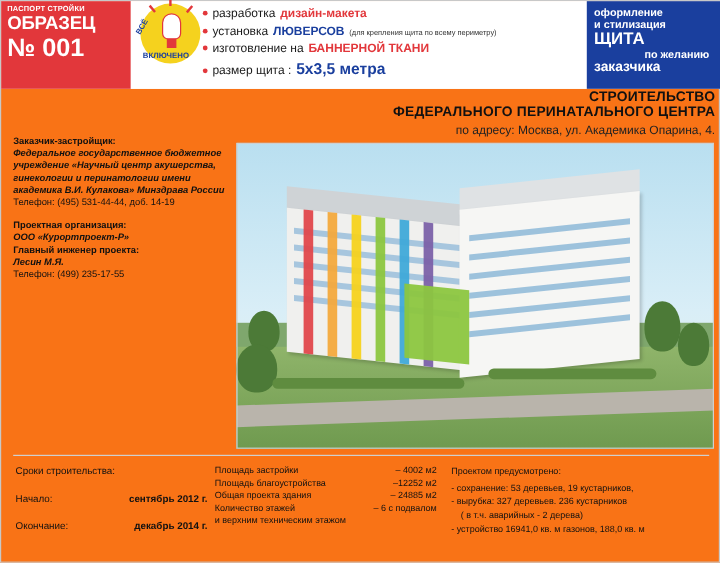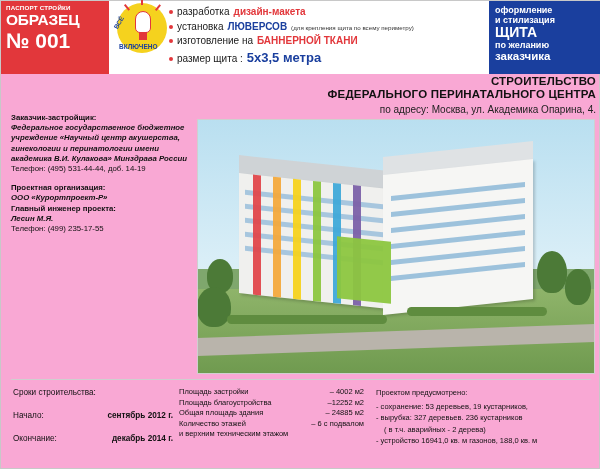--- a/index.html
+++ b/index.html
@@ -7,21 +7,21 @@
     width:600px;height:469px;
     font-family:"Liberation Sans", sans-serif;
     background:#ffffff;
     overflow:hidden;
     position:relative;
   }
   .board{
     position:absolute;inset:0;
     border:1px solid #c8c8c8;
     box-sizing:border-box;
-    background:#f9a8d4;
+    background:#f97316;
   }
 
   
   .topbar{
     position:absolute;left:0;top:0;width:600px;height:73px;
     background:#ffffff;
   }
   .passport{
     position:absolute;left:0;top:0;width:108px;height:73px;
     background:#e2373b;color:#fff;
@@ -80,21 +80,21 @@
   }
 
   .stylebox{
     position:absolute;left:488px;top:0;width:112px;height:73px;
     background:#1a3f9e;color:#fff;box-sizing:border-box;
     padding:4px 5px 0 6px;line-height:10px;
   }
   .stylebox .l1{font-size:9px;font-weight:bold;}
   .stylebox .l2{font-size:9px;font-weight:bold;}
   .stylebox .l3{font-size:14px;font-weight:bold;line-height:15px;}
-  .stylebox .l4{font-size:9px;font-weight:bold;}
+  .stylebox .l4{font-size:9px;font-weight:bold;margin-left:42px;}
   .stylebox .l5{font-size:11.5px;font-weight:bold;line-height:13px;}
 
   
   .titlearea{
     position:absolute;left:205px;top:74px;width:390px;text-align:right;
   }
   .titlearea .t1{font-size:11.5px;font-weight:bold;color:#111;letter-spacing:.2px;}
   .titlearea .t2{font-size:11.5px;font-weight:bold;color:#111;letter-spacing:.2px;margin-top:1px;}
   .titlearea .t3{font-size:10px;color:#222;margin-top:4px;}
 
@@ -295,21 +295,21 @@
   <div class="bl-mid">
     <div class="mrow">
       <span class="lbl">Площадь застройки</span>
       <span class="val">– 4002 м2</span>
     </div>
     <div class="mrow">
       <span class="lbl">Площадь благоустройства</span>
       <span class="val">–12252  м2</span>
     </div>
     <div class="mrow">
-      <span class="lbl">Общая площадь здания</span>
+      <span class="lbl">Общая проекта здания</span>
       <span class="val">– 24885 м2</span>
     </div>
     <div class="mrow">
       <span class="lbl">Количество этажей</span>
       <span class="val">– 6 с подвалом</span>
     </div>
     <div class="mrow">
       <span class="lbl">и верхним техническим этажом</span>
       <span class="val"></span>
     </div>

